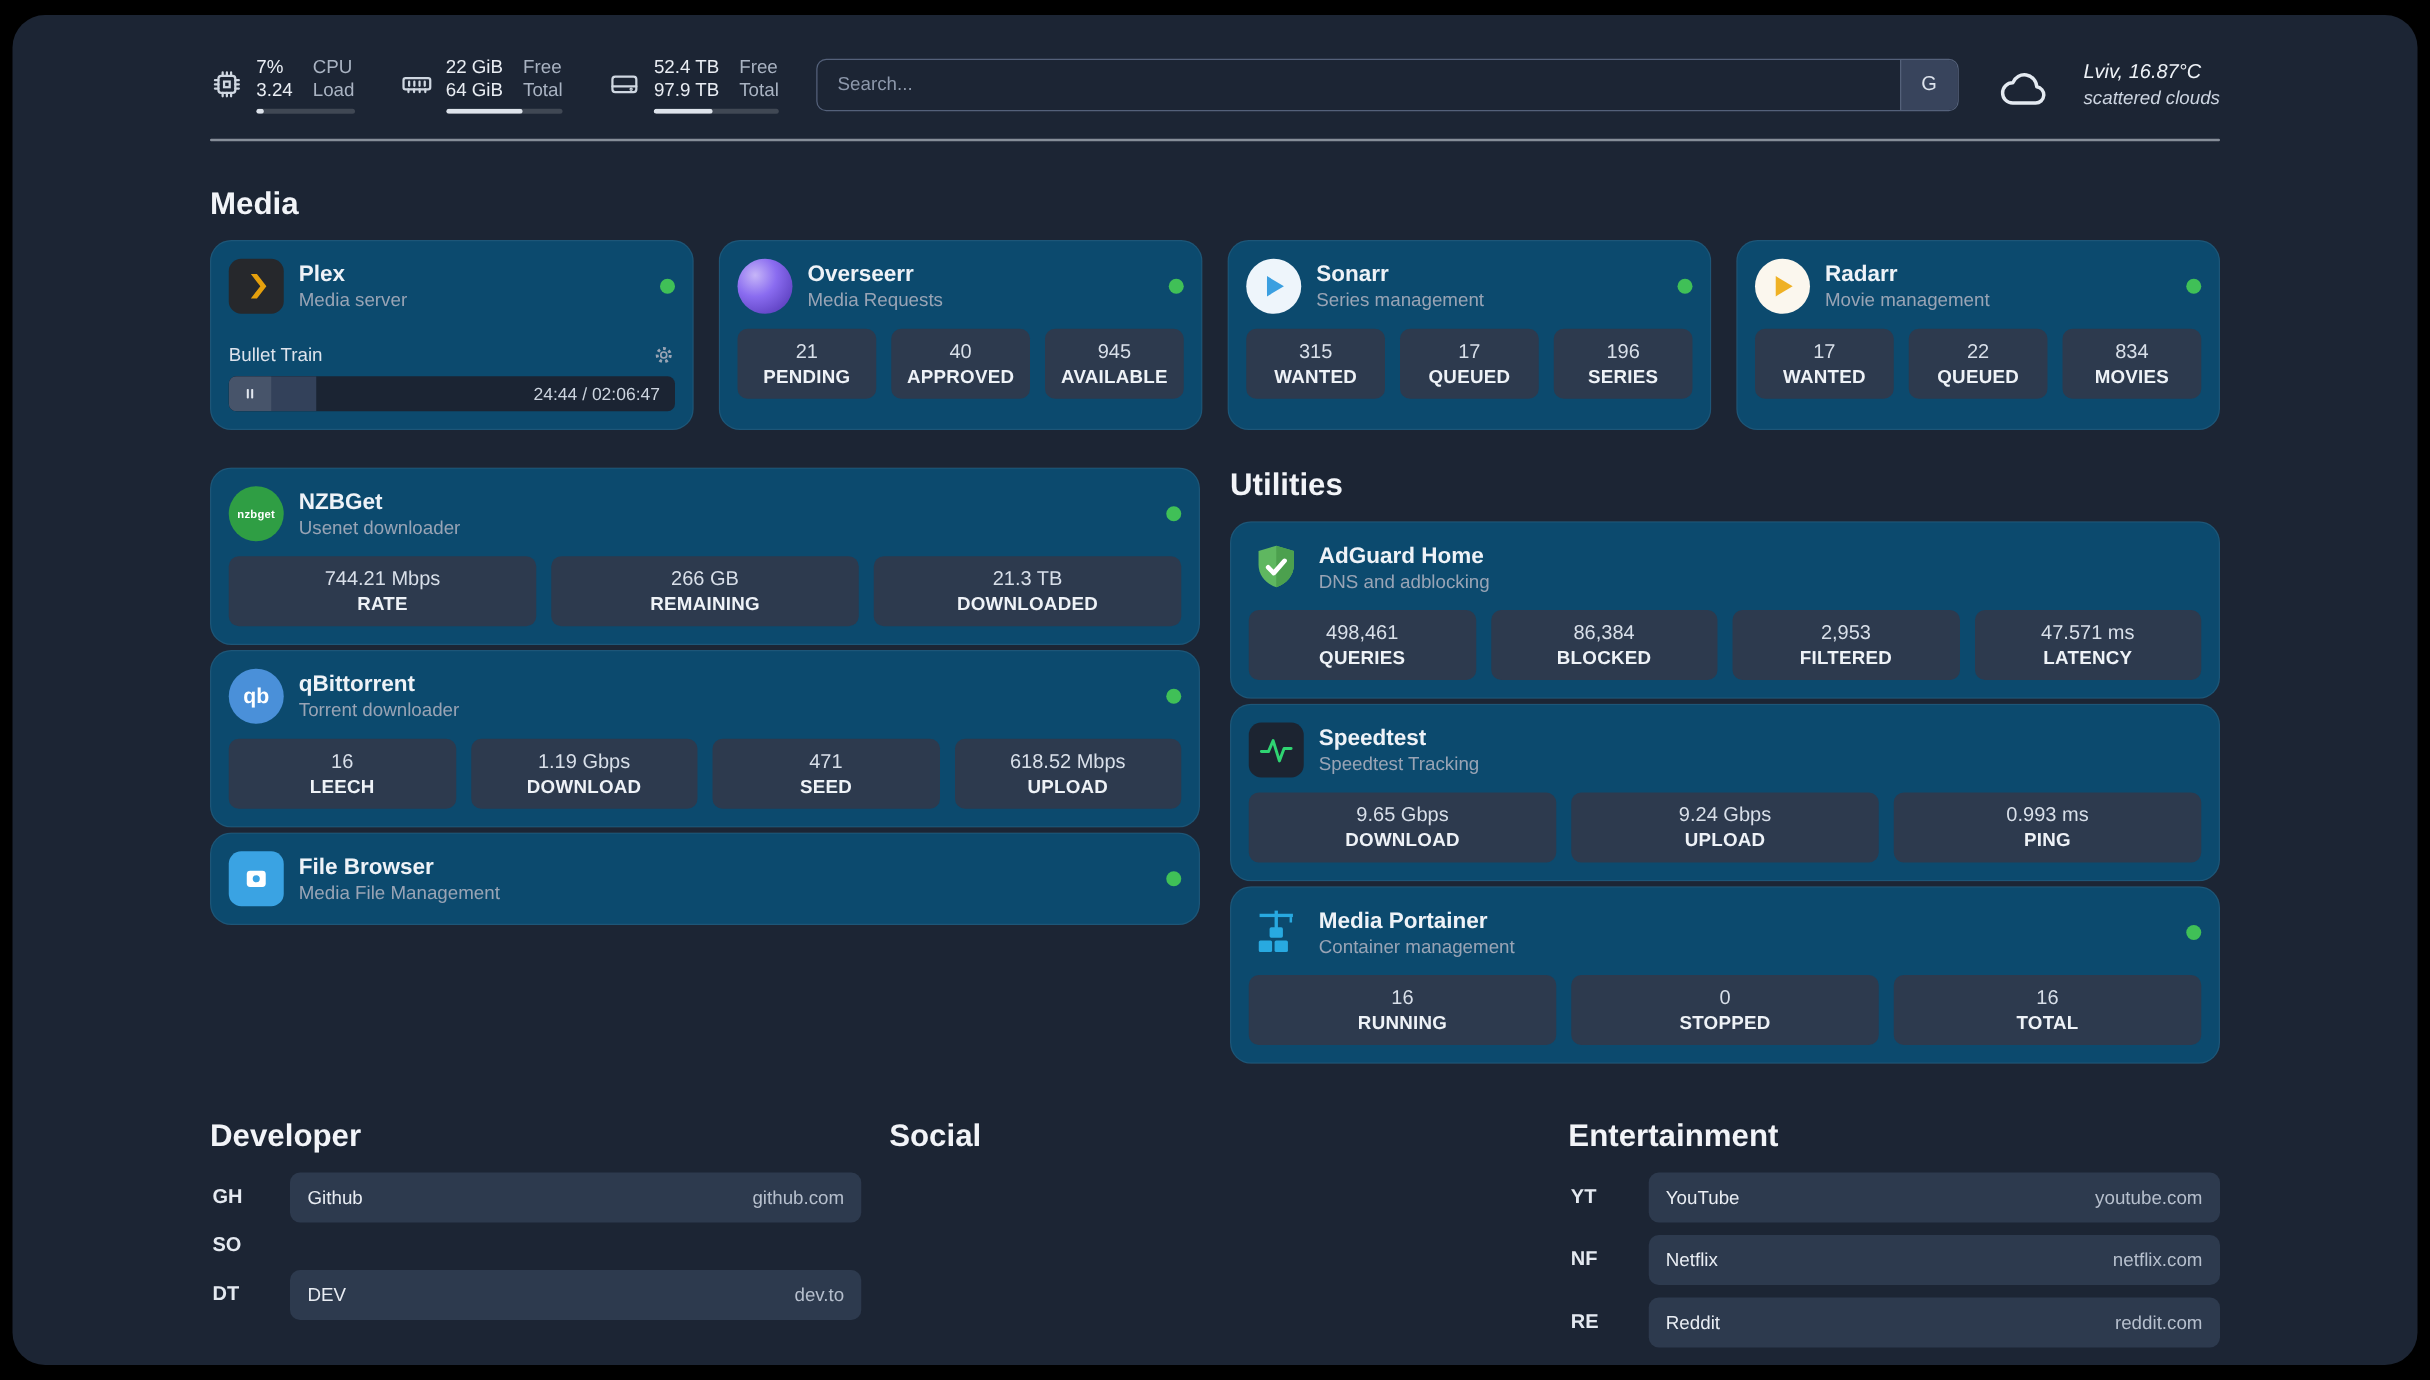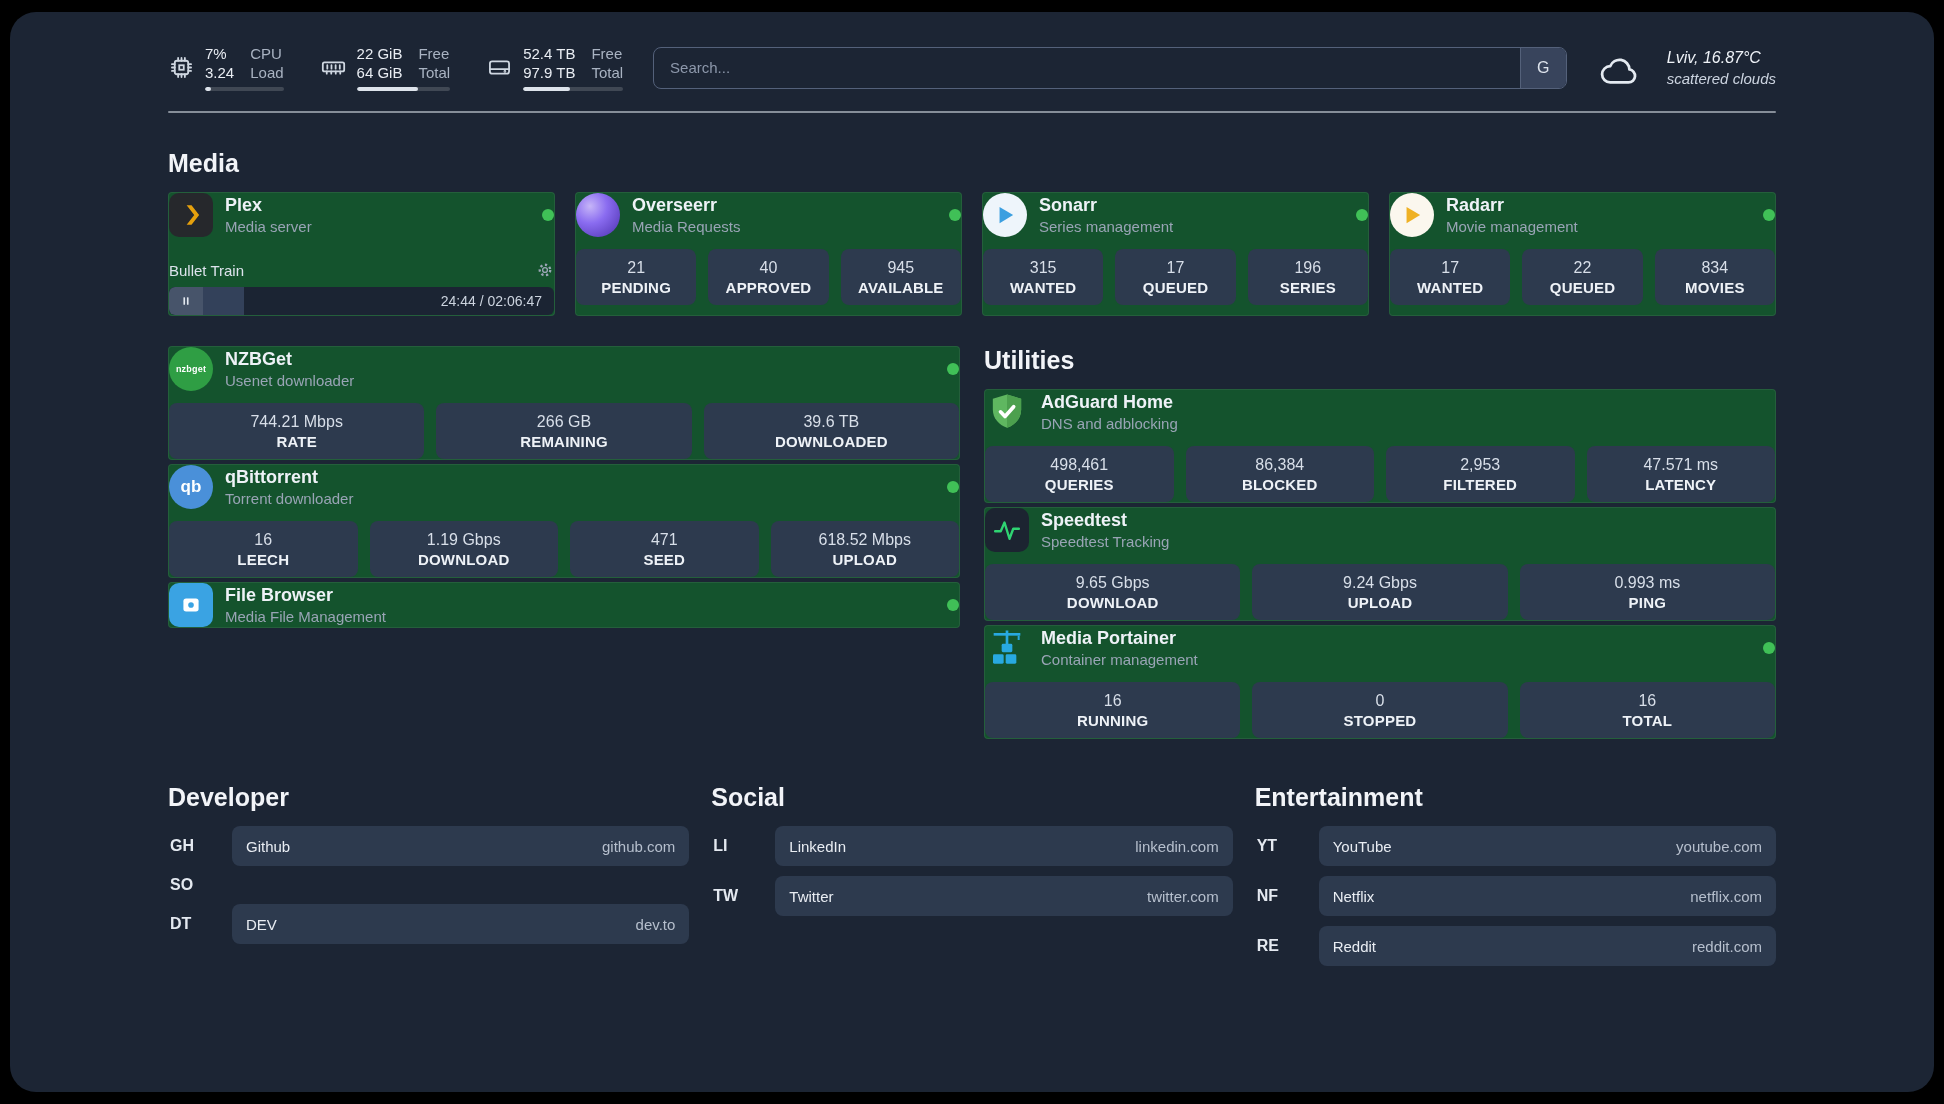--- a/index.html
+++ b/index.html
@@ -31,21 +31,21 @@
   .weather-txt { font-size:16px; color:#eef2f7; line-height:21px; }
   .weather-txt .cond { font-size:15px; color:#ccd4e0; }
 
   .divider { margin-top:20px; height:2px; border-radius:1px; background:rgba(223,229,236,.55); }
 
   
   .section-title { font-size:25px; font-weight:700; color:#f2f4f8; margin:0 0 14px; }
   .media-section { margin-top:36px; }
   .grid-media { display:grid; grid-template-columns:repeat(4,1fr); gap:20px; }
 
-  .card { background:#14532d; border:1px solid rgba(255,255,255,.07); border-radius:4px; }
+  .card { background:#0c4a6e; border:1px solid rgba(255,255,255,.07); border-radius:17px; padding:14px; }
   .card-head { display:flex; align-items:center; gap:12px; }
   .app-icon { width:44px; height:44px; flex:none; border-radius:50%; display:flex; align-items:center; justify-content:center; overflow:hidden; }
   .app-icon.sq { border-radius:10px; }
   .app-icon.bare { background:transparent; border-radius:0; }
   .head-txt { display:flex; flex-direction:column; }
   .app-name { font-size:18px; font-weight:700; color:#eef2f7; line-height:23px; }
   .app-sub { font-size:15px; color:#99a4b5; line-height:19px; }
   .dot { width:12px; height:12px; border-radius:50%; background:#40c057; margin-left:auto; flex:none; }
 
   .tiles { display:flex; gap:12px; margin-top:12px; }
@@ -322,21 +322,21 @@
           <div class="tiles">
             <div class="tile" data-interactable="false">
               <div class="tile-value" data-interactable="false">744.21 Mbps</div>
               <div class="tile-label" data-interactable="false">RATE</div>
             </div>
             <div class="tile" data-interactable="false">
               <div class="tile-value" data-interactable="false">266 GB</div>
               <div class="tile-label" data-interactable="false">REMAINING</div>
             </div>
             <div class="tile" data-interactable="false">
-              <div class="tile-value" data-interactable="false">39.6 TB</div>
+              <div class="tile-value" data-interactable="false">21.3 TB</div>
               <div class="tile-label" data-interactable="false">DOWNLOADED</div>
             </div>
           </div>
         </div>
 
         <div class="card" data-interactable="true">
           <div class="card-head">
             <div class="app-icon" data-interactable="false" style="background:#4a90d9;">
               <span class="icon-txt-md" data-interactable="false">qb</span>
             </div>
@@ -509,36 +509,20 @@
           <div class="bm-bar" data-interactable="true">
             <span class="bm-name" data-interactable="false">DEV</span>
             <span class="bm-url" data-interactable="false">dev.to</span>
           </div>
         </div>
       </div>
     </div>
 
     <div class="bm-col" data-interactable="false">
       <h2 class="section-title" data-interactable="false">Social</h2>
-      <div class="bm-rows">
-        <div class="bm-row" data-interactable="false">
-          <span class="bm-abbr" data-interactable="false">LI</span>
-          <div class="bm-bar" data-interactable="true">
-            <span class="bm-name" data-interactable="false">LinkedIn</span>
-            <span class="bm-url" data-interactable="false">linkedin.com</span>
-          </div>
-        </div>
-        <div class="bm-row" data-interactable="false">
-          <span class="bm-abbr" data-interactable="false">TW</span>
-          <div class="bm-bar" data-interactable="true">
-            <span class="bm-name" data-interactable="false">Twitter</span>
-            <span class="bm-url" data-interactable="false">twitter.com</span>
-          </div>
-        </div>
-      </div>
     </div>
 
     <div class="bm-col" data-interactable="false">
       <h2 class="section-title" data-interactable="false">Entertainment</h2>
       <div class="bm-rows">
         <div class="bm-row" data-interactable="false">
           <span class="bm-abbr" data-interactable="false">YT</span>
           <div class="bm-bar" data-interactable="true">
             <span class="bm-name" data-interactable="false">YouTube</span>
             <span class="bm-url" data-interactable="false">youtube.com</span>

